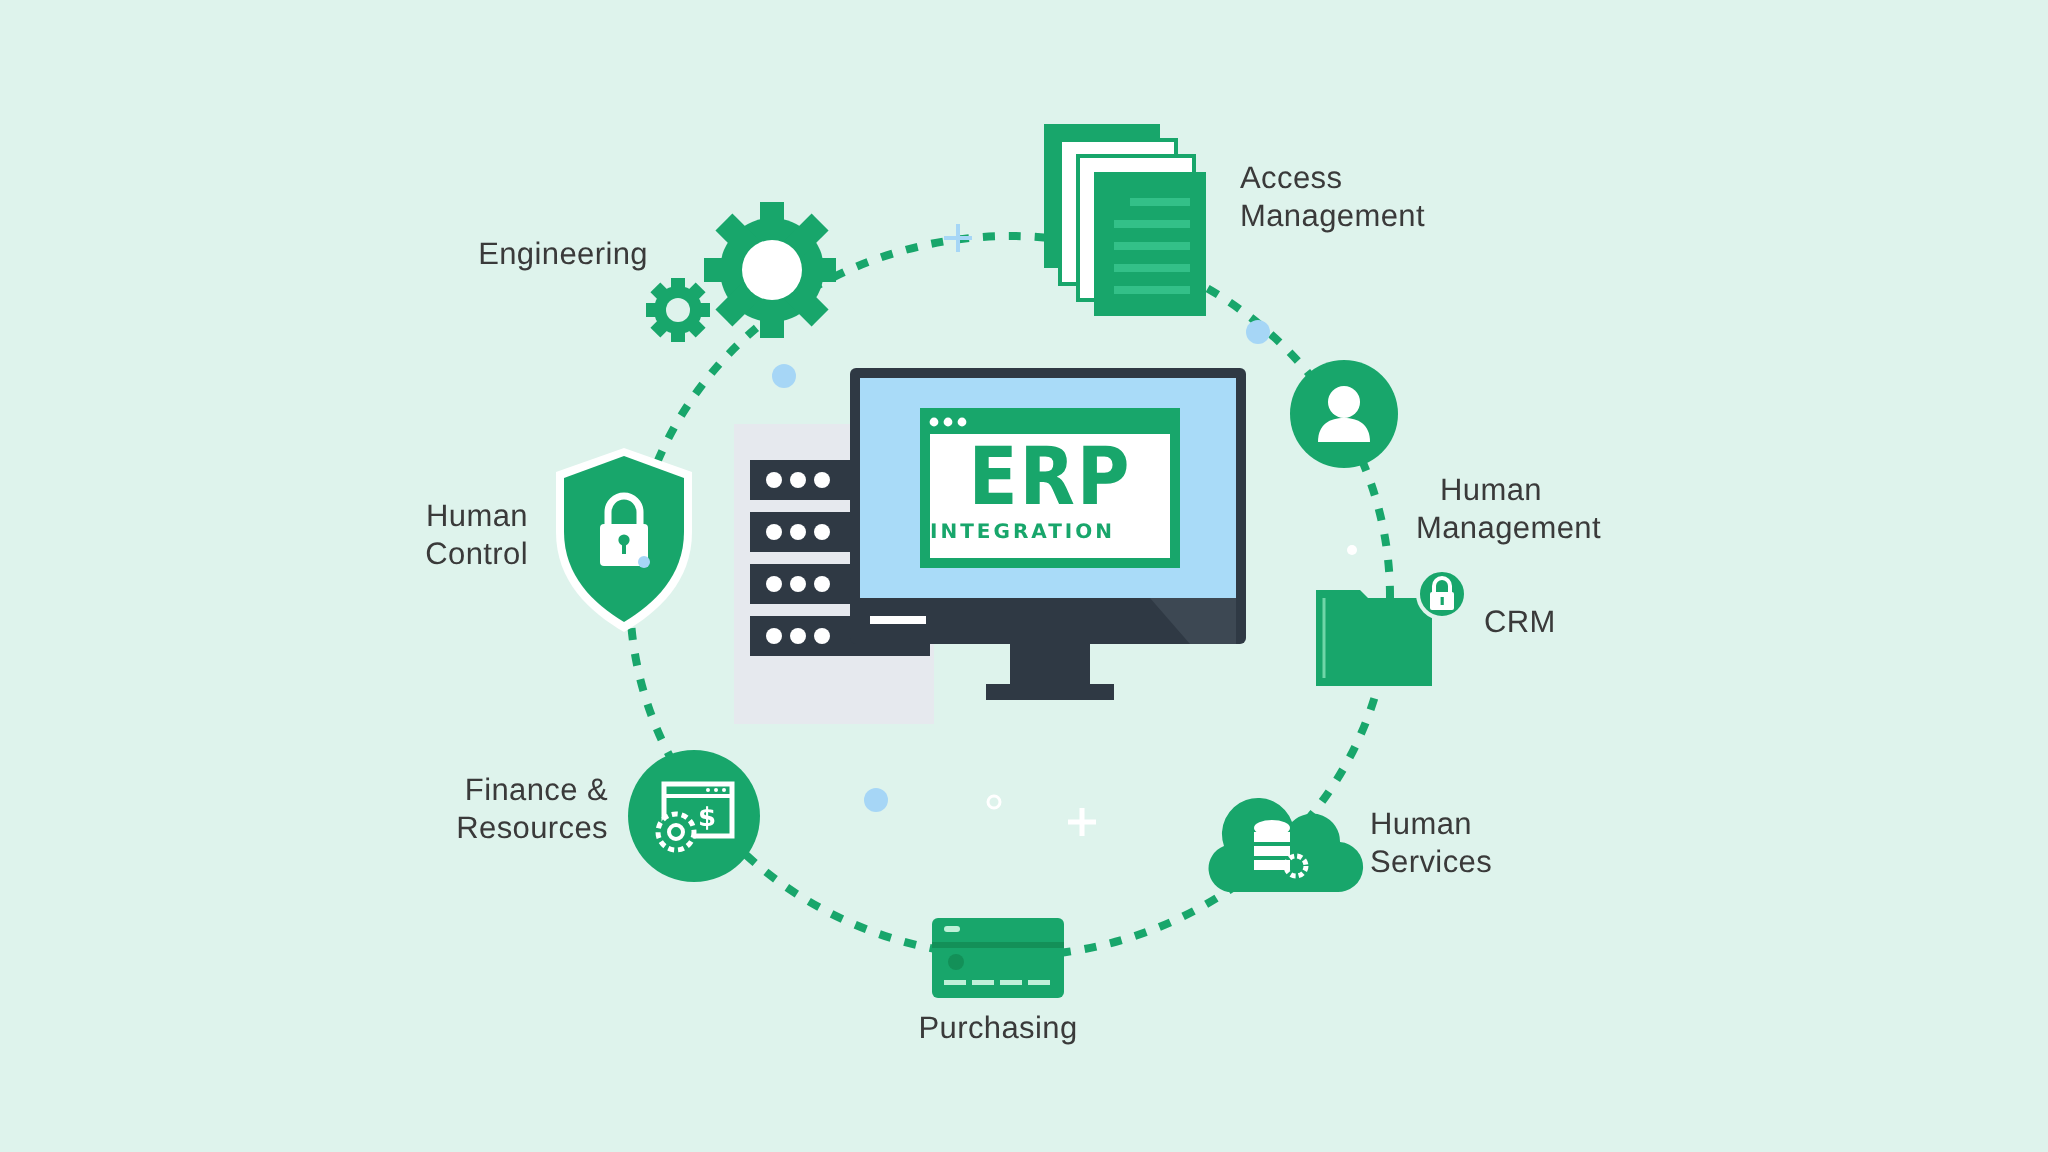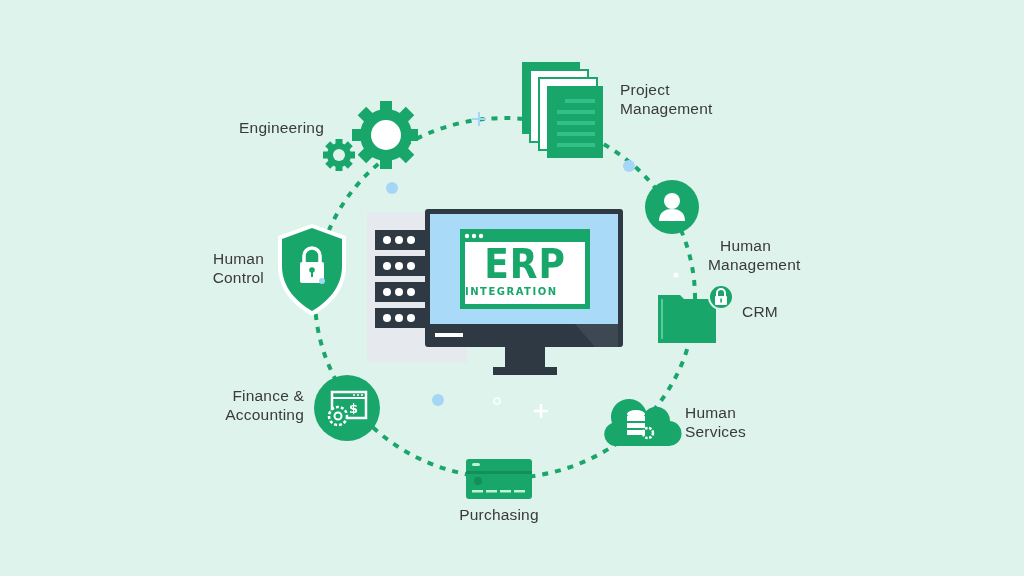--- a/index.html
+++ b/index.html
@@ -45,21 +45,21 @@
       <circle cx="22" cy="100" r="4"></circle>
         <circle cx="34" cy="100" r="4"></circle>
         <circle cx="46" cy="100" r="4"></circle>
       <circle cx="22" cy="126" r="4"></circle>
         <circle cx="34" cy="126" r="4"></circle>
         <circle cx="46" cy="126" r="4"></circle>
     </g>
   </svg>
 </div>
 
-<div class="abs" style="left:425px;top:209px;width:200px;height:170px;">
+<div class="abs" style="left:425px;top:184px;width:200px;height:170px;">
   <svg width="200" height="170">
     <rect x="0" y="0" width="198" height="138" rx="3" fill="#2f3944"></rect>
     <rect x="5" y="5" width="188" height="110" fill="#a9dbf8"></rect>
     <polygon points="150,115 193,115 193,138 170,138" fill="#3d4853"></polygon>
     <rect x="10" y="124" width="28" height="4" fill="#fff"></rect>
     <rect x="80" y="138" width="40" height="20" fill="#2f3944"></rect>
     <rect x="68" y="158" width="64" height="8" fill="#2f3944"></rect>
     <rect x="35" y="20" width="130" height="80" fill="#18a66b"></rect>
     <rect x="40" y="33" width="120" height="62" fill="#fff"></rect>
     <circle cx="42" cy="27" r="2.2" fill="#fff"></circle>
@@ -105,21 +105,21 @@
     <g fill="#33c088">
       <rect x="45" y="37" width="30" height="4"></rect>
       <rect x="37" y="48" width="38" height="4"></rect>
       <rect x="37" y="59" width="38" height="4"></rect>
       <rect x="37" y="70" width="38" height="4"></rect>
       <rect x="37" y="81" width="38" height="4"></rect>
     </g>
   </svg>
 </div>
 <div class="lbl" style="left:620px;top:80px;width:140px;">
-  <div>Project</div>
+  <div>Access</div>
   <div>Management</div>
 </div>
 
 <div class="abs" style="left:644px;top:179px;width:56px;height:56px;">
   <svg width="56" height="56">
     <circle cx="28" cy="28" r="27" fill="#18a66b"></circle>
     <circle cx="28" cy="22" r="8" fill="#fff"></circle>
     <path d="M15 42c0-9 6-12 13-12s13 3 13 12z" fill="#fff"></path>
   </svg>
 </div>
@@ -185,21 +185,21 @@
     <circle cx="41" cy="21" r="1" fill="#fff"></circle>
       <circle cx="45" cy="21" r="1" fill="#fff"></circle>
       <circle cx="49" cy="21" r="1" fill="#fff"></circle>
     <text x="36" y="39" font-family="DejaVu Sans, sans-serif" font-weight="bold" font-size="13" fill="#fff">$</text>
     <circle cx="25" cy="42" r="9" fill="#18a66b" stroke="#fff" stroke-width="2.5" stroke-dasharray="3 2"></circle>
     <circle cx="25" cy="42" r="3.5" fill="none" stroke="#fff" stroke-width="2"></circle>
   </svg>
 </div>
 <div class="lbl r" style="left:190px;top:386px;width:114px;">
   <div>Finance &amp;</div>
-  <div>Accounting</div>
+  <div>Resources</div>
 </div>
 
 <div class="abs" style="left:276px;top:222px;width:72px;height:96px;">
   <svg width="72" height="96">
     <path d="M36 2l34 12v30c0 25-17 40-34 50C19 84 2 69 2 44V14z" fill="#fff"></path>
     <path d="M36 6l30 11v27c0 22-15 36-30 45C21 80 6 66 6 44V17z" fill="#18a66b"></path>
     <rect x="24" y="40" width="24" height="21" rx="2" fill="#fff"></rect>
     <path d="M28 40v-6a8 8 0 0 1 16 0v6" fill="none" stroke="#fff" stroke-width="3.5"></path>
     <circle cx="36" cy="48" r="2.8" fill="#18a66b"></circle>
     <rect x="35" y="49" width="2" height="6" fill="#18a66b"></rect>

